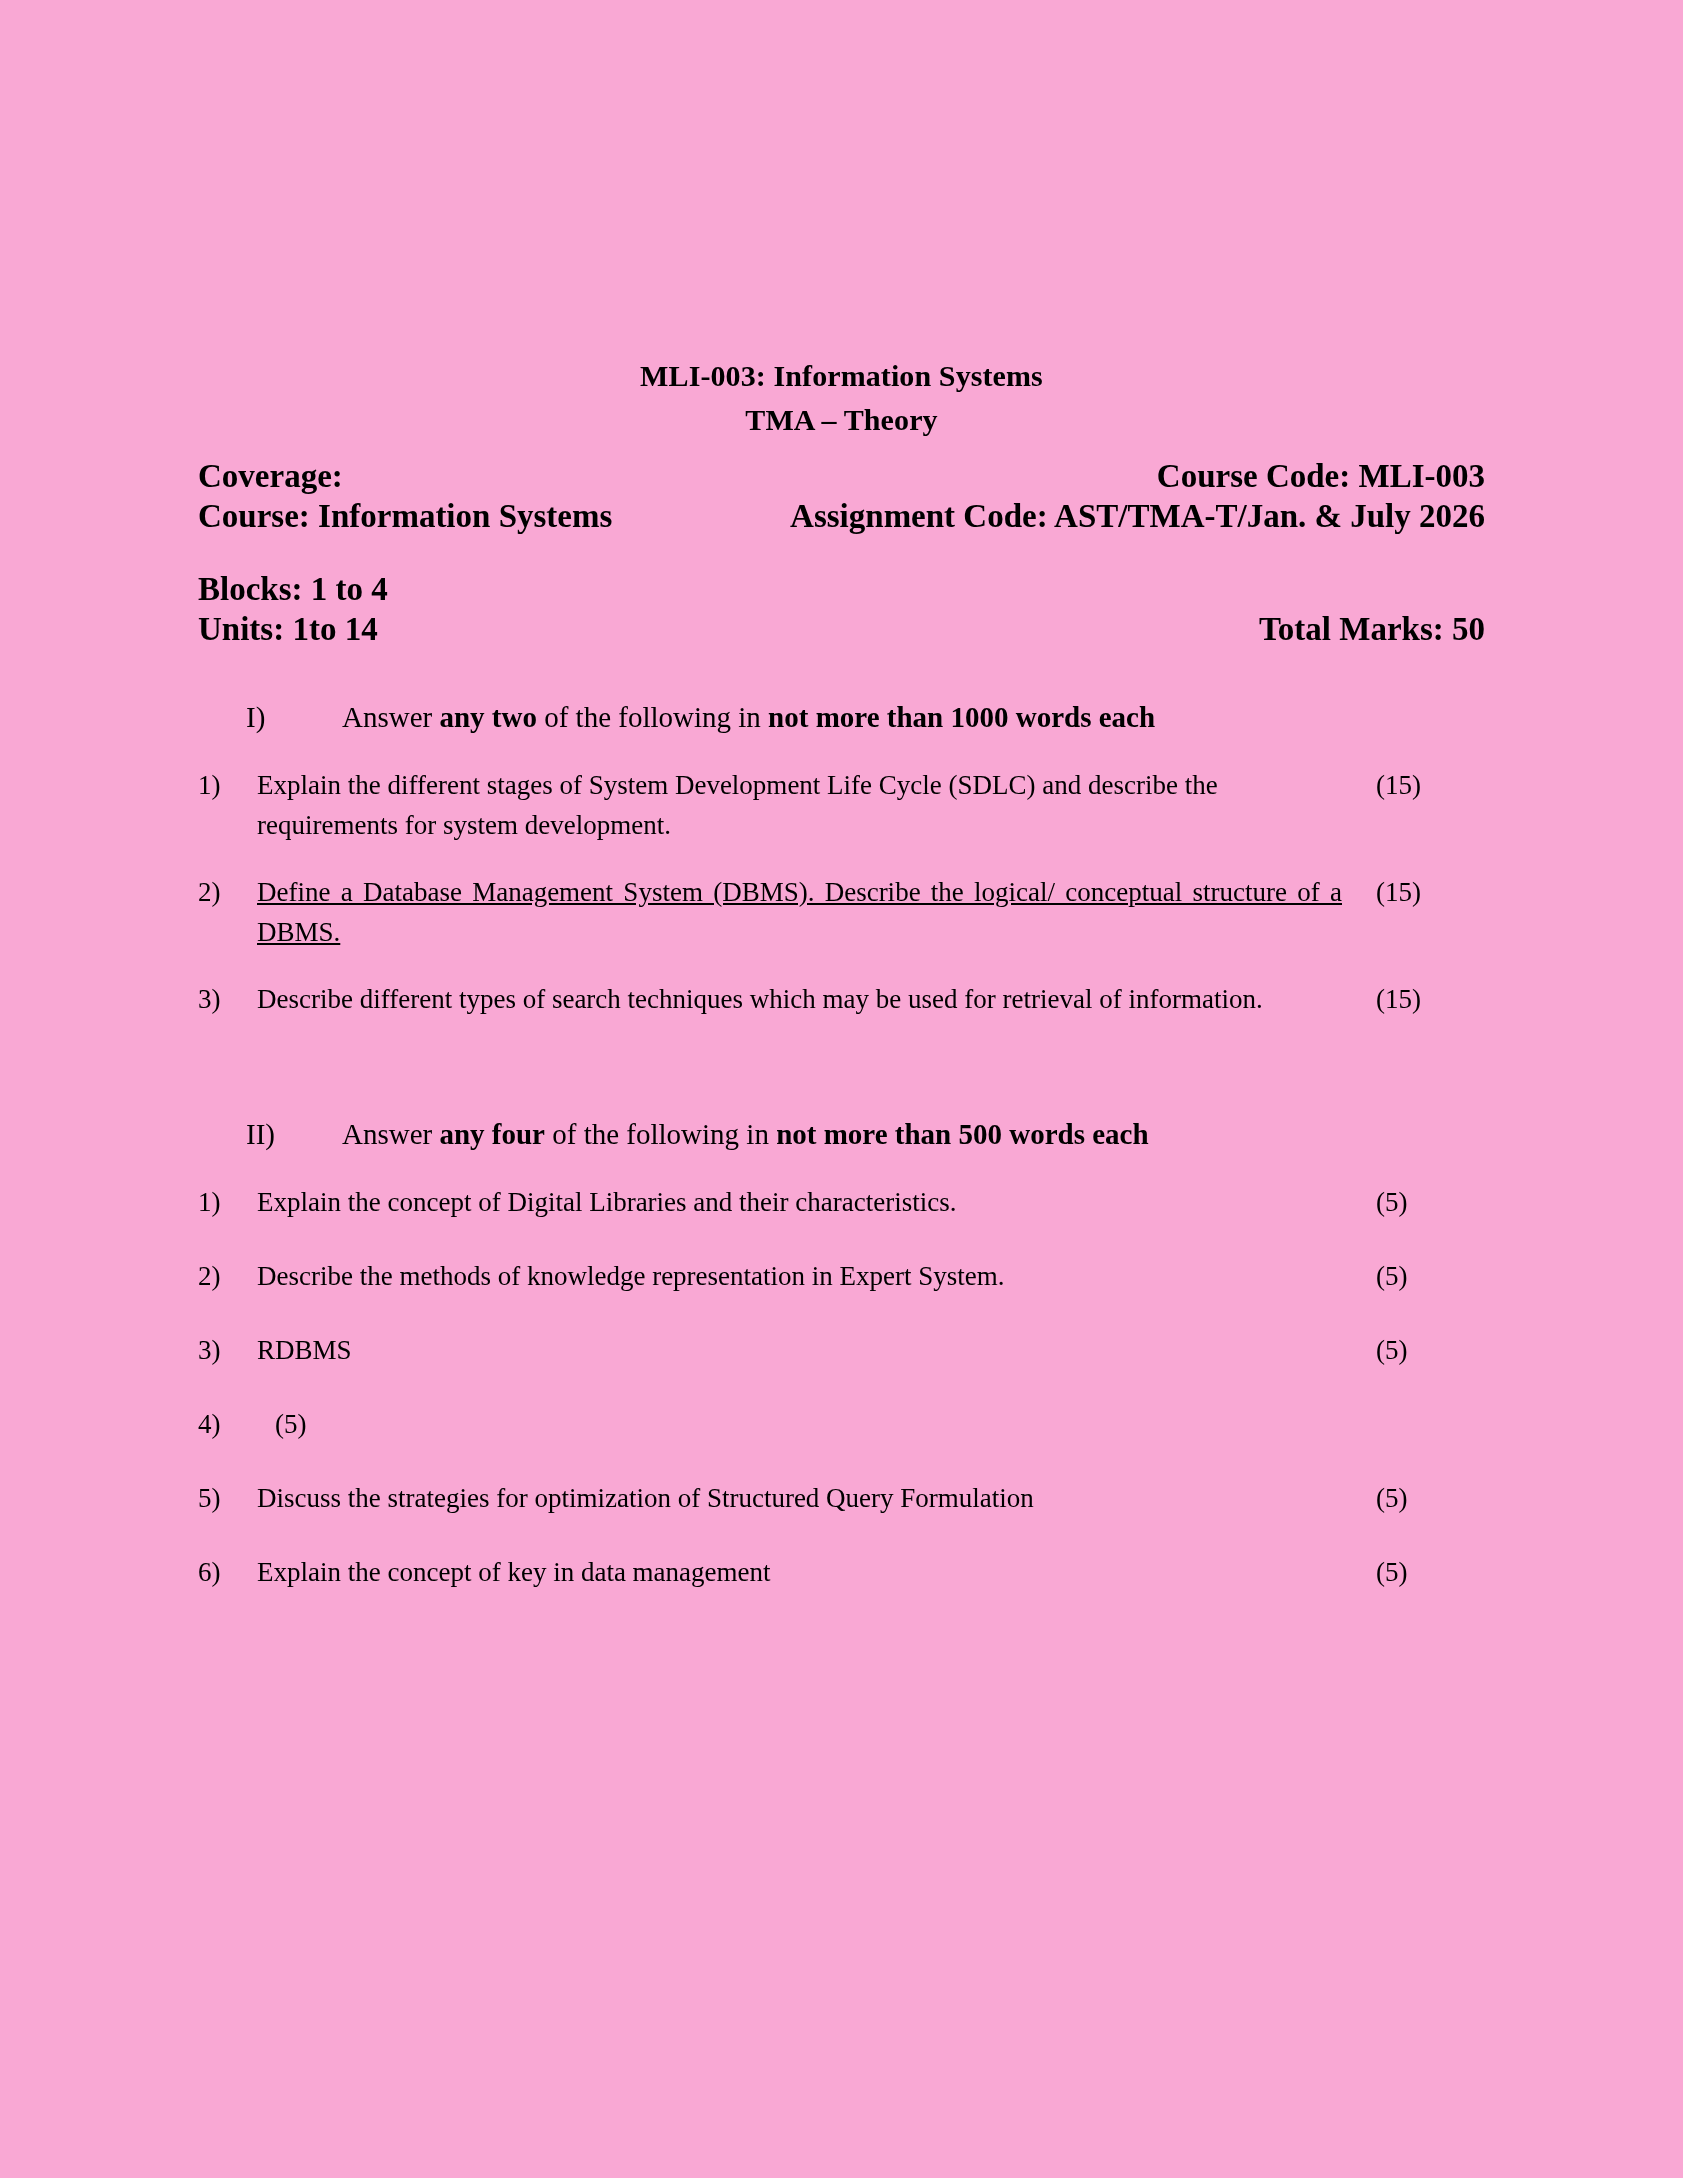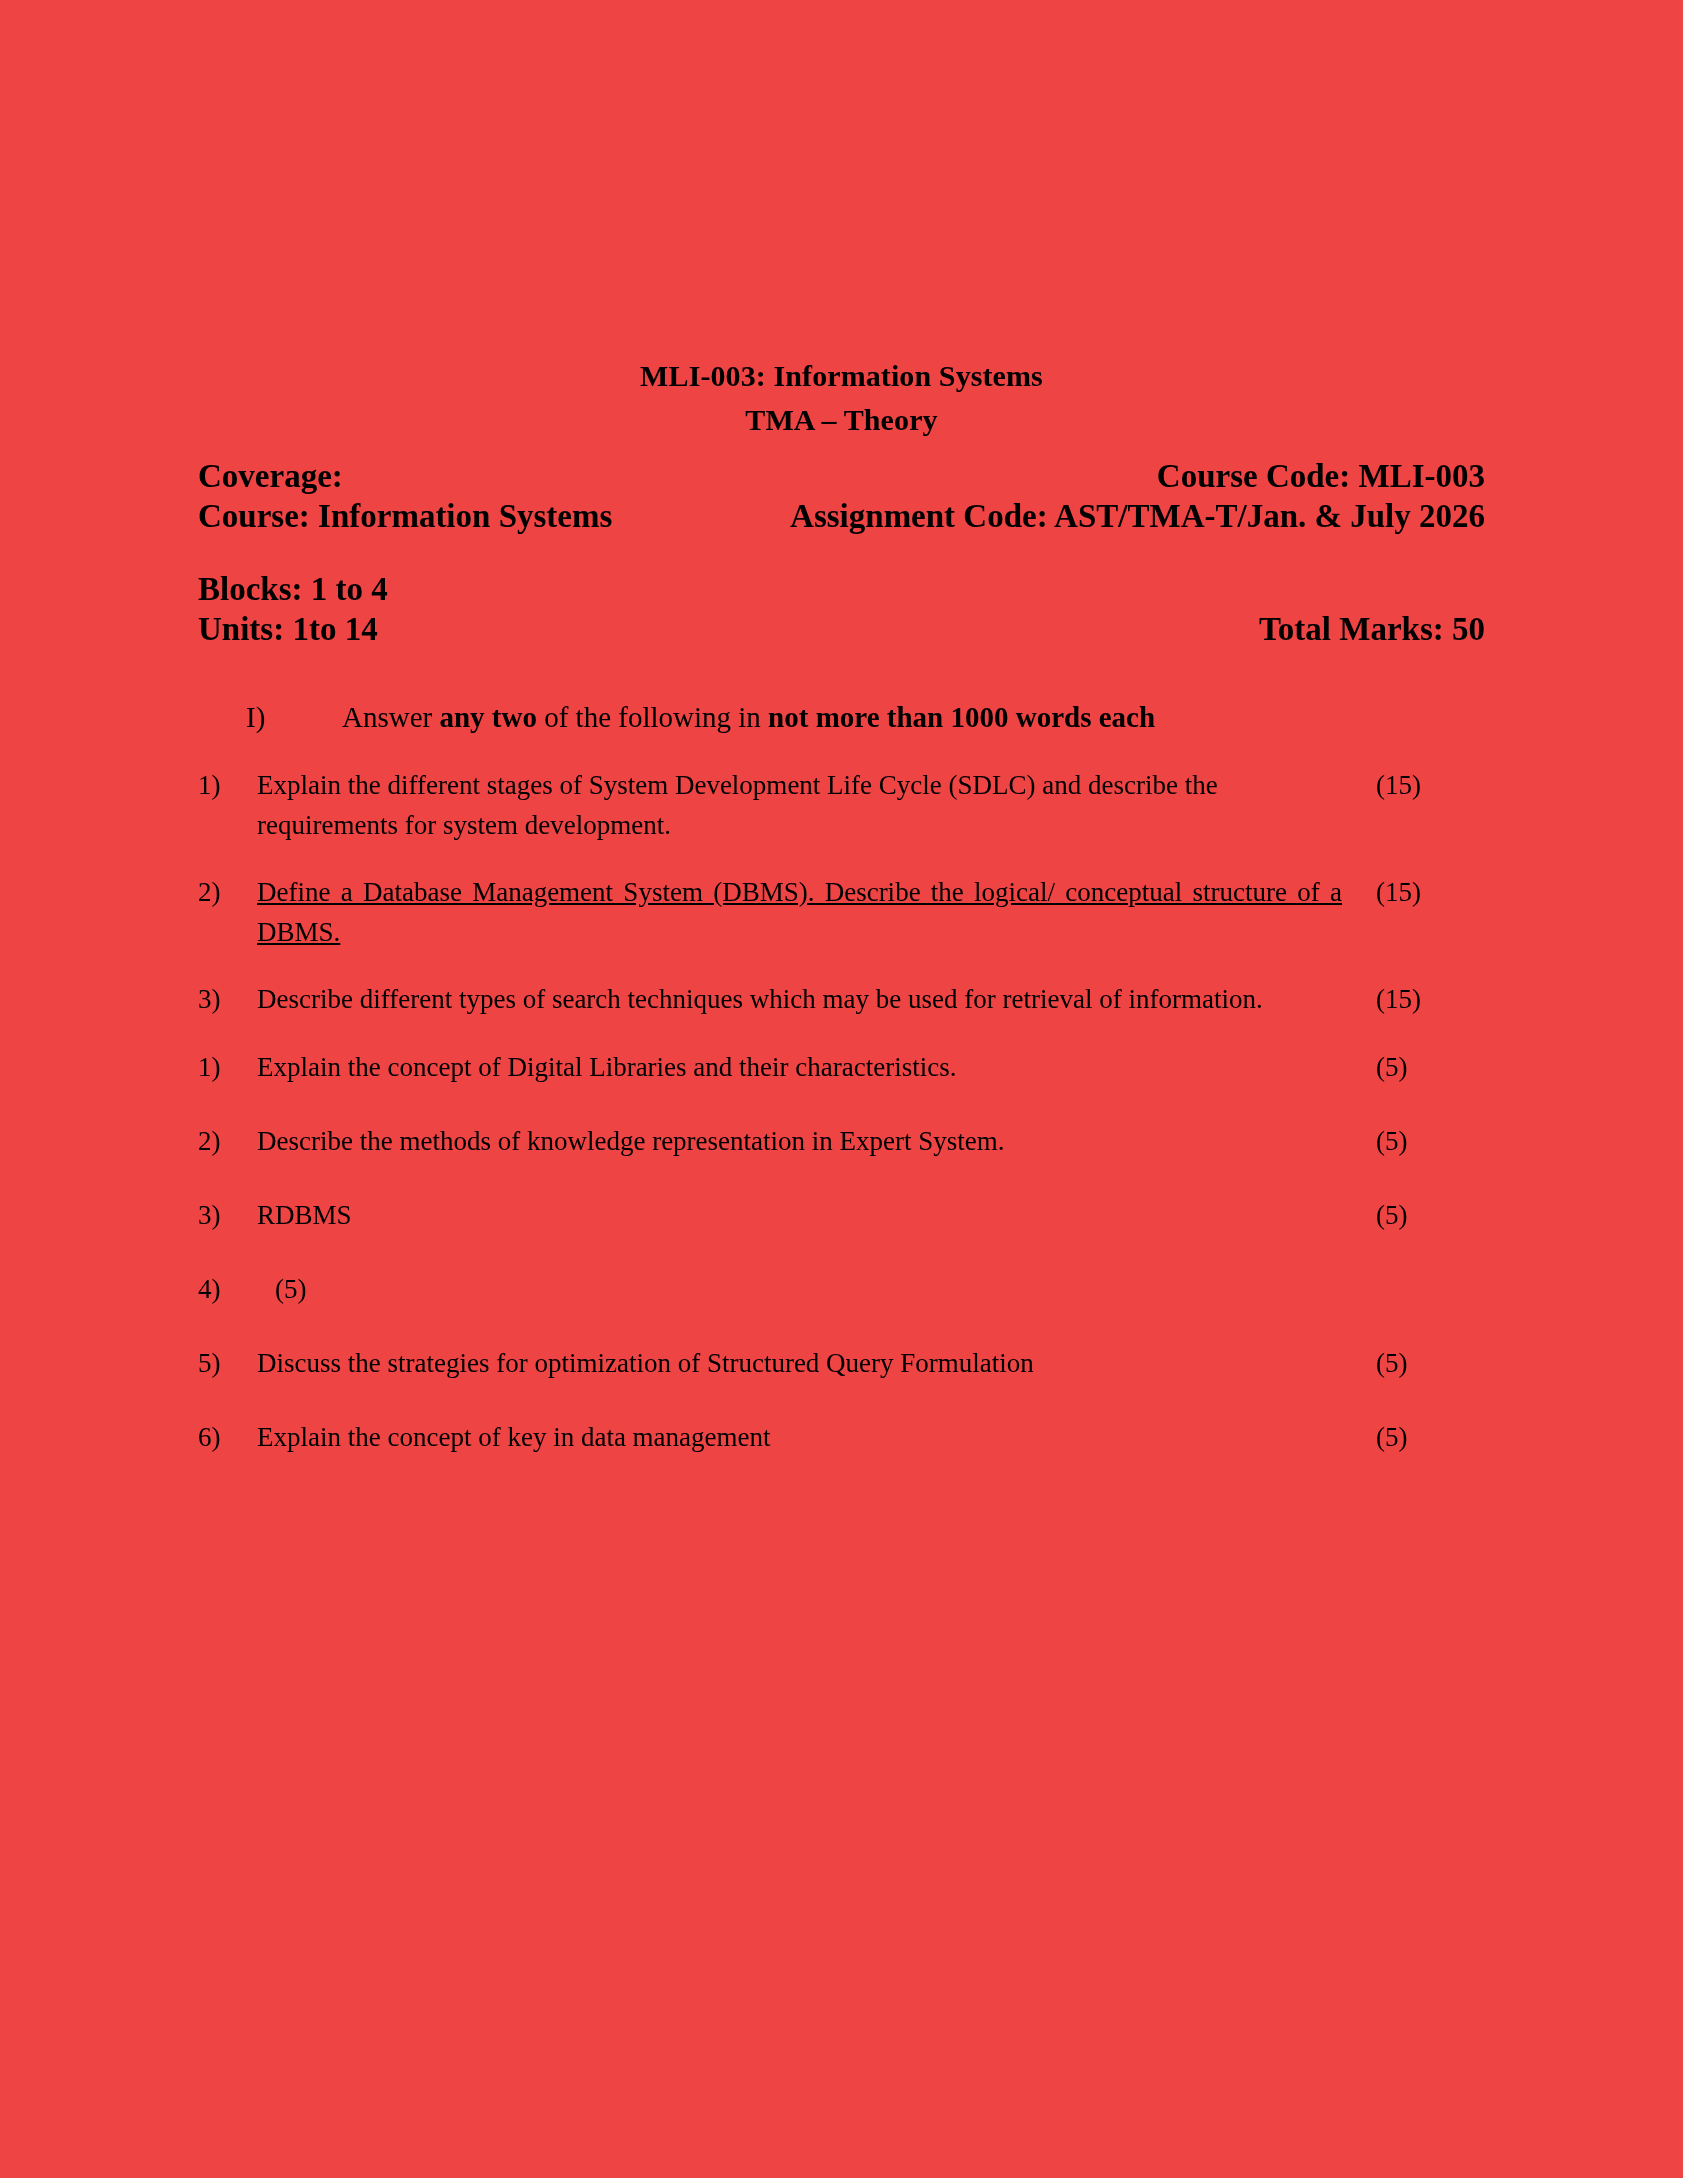--- a/index.html
+++ b/index.html
@@ -13,21 +13,21 @@
     height: 2178px;
     font-family: "Liberation Serif", "DejaVu Serif", serif;
     color: #000000;
     -webkit-font-smoothing: antialiased;
   }
 
   .page {
     position: relative;
     width: 1683px;
     height: 2178px;
-    background: #ef4444;
+    background: #f9a8d4;
     box-sizing: border-box;
   }
 
   .content {
     position: absolute;
     left: 198px;
     top: 0;
     width: 1287px;
   }
 
@@ -178,20 +178,24 @@
         <span class="q-text justify">Define a Database Management System (DBMS). Describe the logical/ conceptual structure of a DBMS.</span>
         <span class="q-marks">(15)</span>
       </div>
       <div class="q-row">
         <span class="q-num">3)</span>
         <span class="q-text">Describe different types of search techniques which may be used for retrieval of information.</span>
         <span class="q-marks">(15)</span>
       </div>
     </div>
 
+    <div class="section-heading" id="section-2-heading">
+      <span class="sec-num">II)</span>
+      <span class="sec-text"><span>Answer </span><b>any four</b><span> of the following in </span><b>not more than 500 words each</b></span>
+    </div>
 
     <div class="qlist" id="section-2-list">
       <div class="q-row">
         <span class="q-num">1)</span>
         <span class="q-text">Explain the concept of Digital Libraries and their characteristics.</span>
         <span class="q-marks">(5)</span>
       </div>
       <div class="q-row">
         <span class="q-num">2)</span>
         <span class="q-text">Describe the methods of knowledge representation in Expert System.</span>

